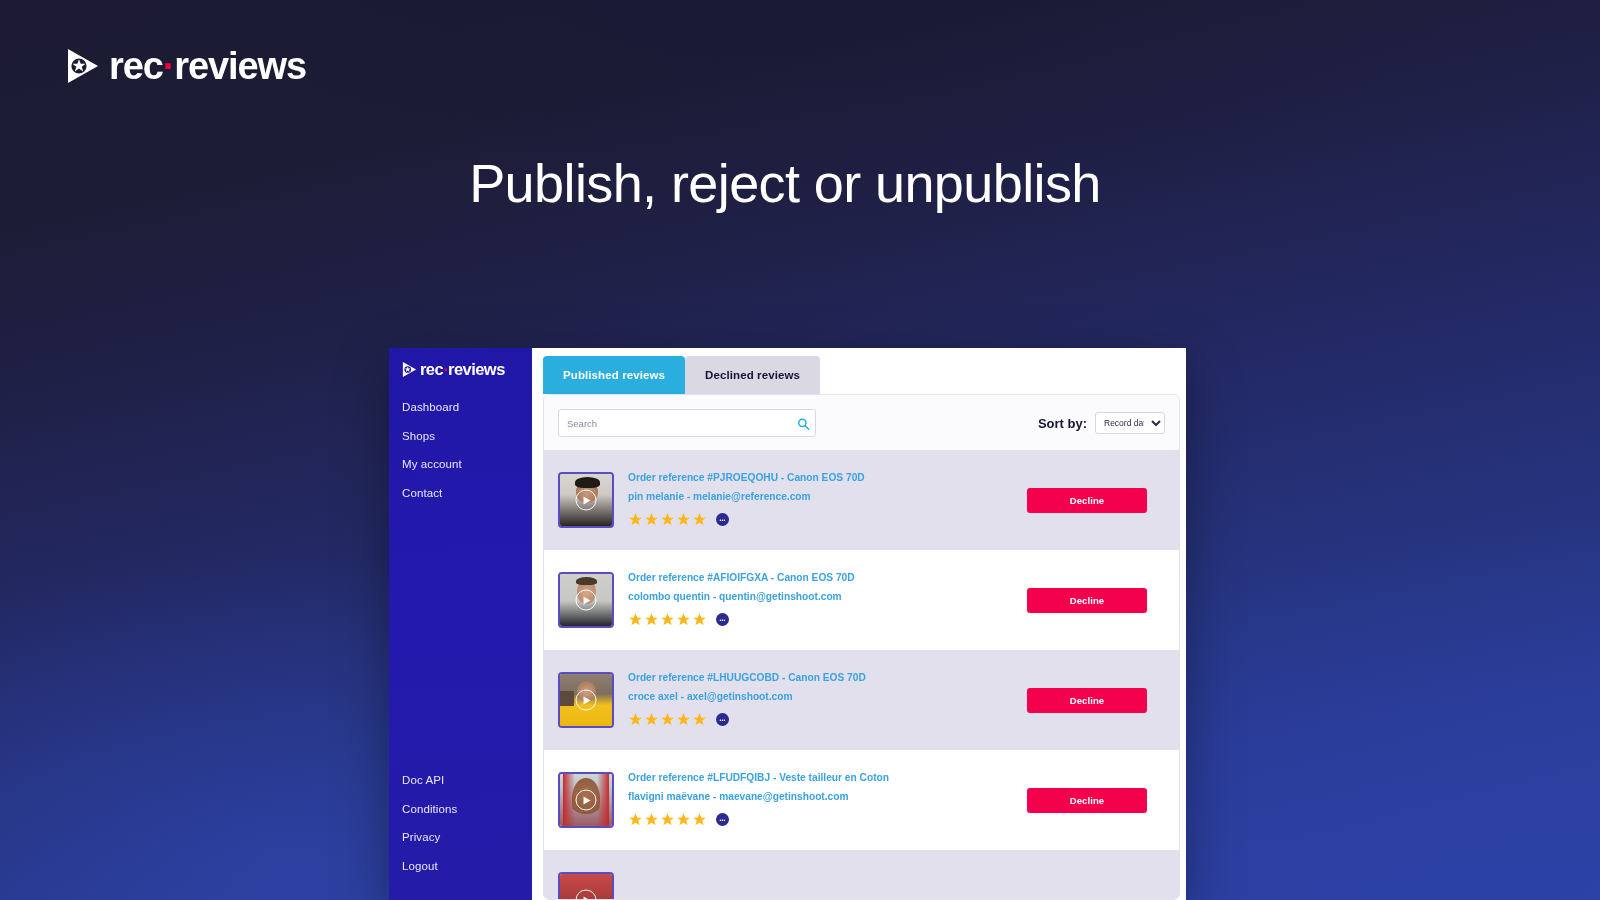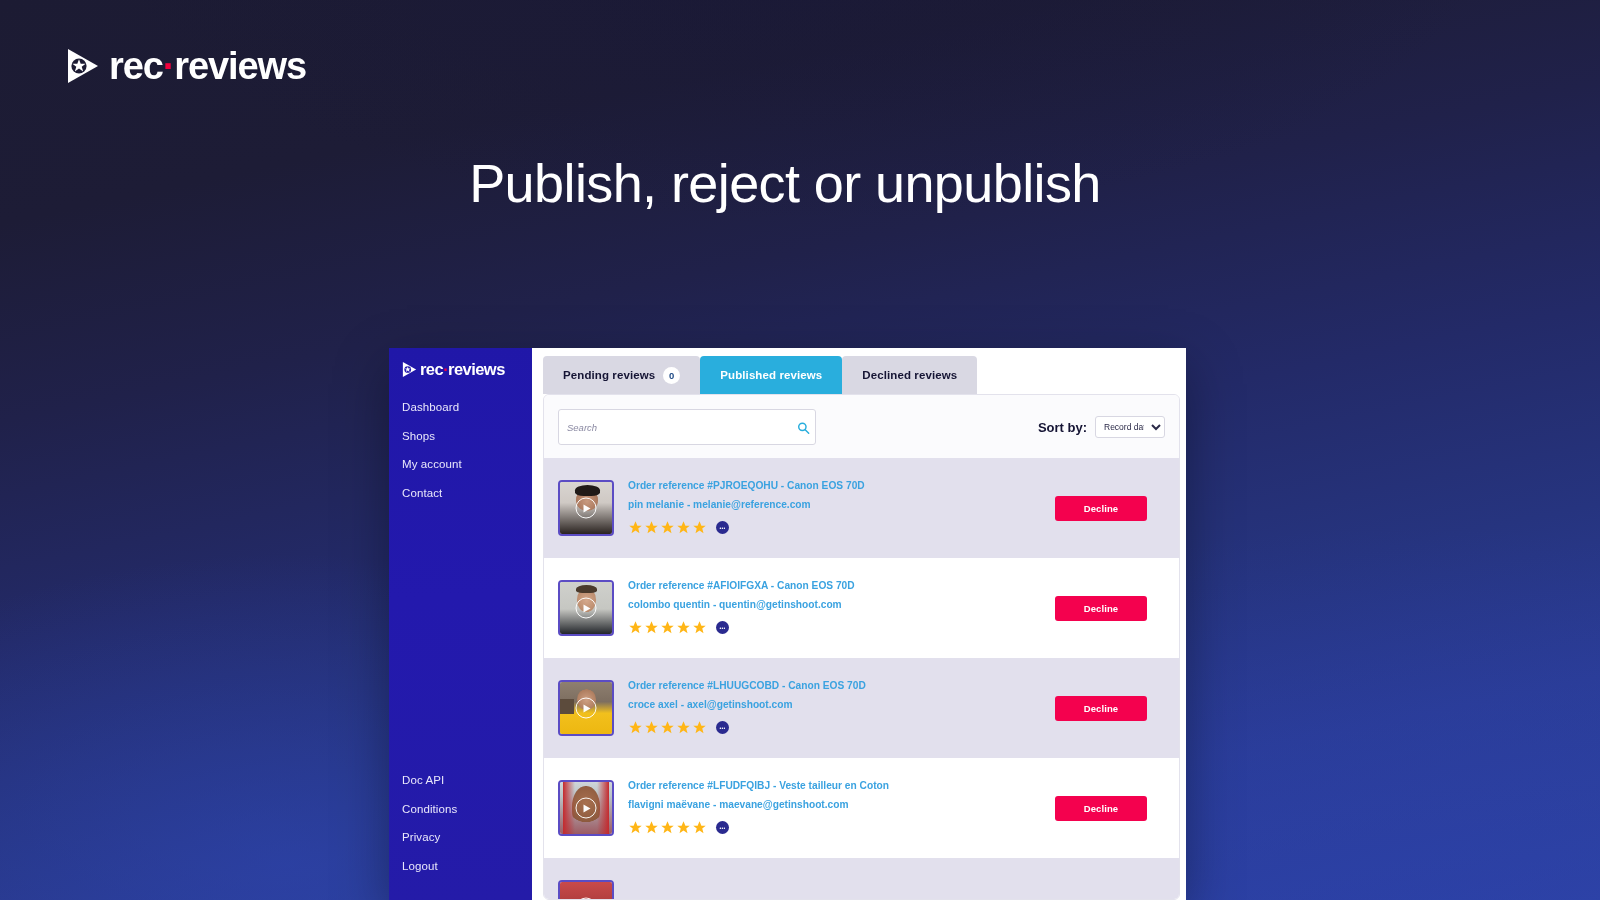--- a/index.html
+++ b/index.html
@@ -114,27 +114,26 @@
     border: 1px solid #e3e2ec;
     border-radius: 6px;
     overflow: hidden;
   }
   .toolbar {
     display: flex; align-items: center; justify-content: space-between;
     padding: 14px 14px 13px 14px; background: #fbfbfd;
   }
   .search-wrap { position: relative; width: 258px; }
   .search-input {
-    width: 100%; height: 36px;
+    width: 100%; height: 28px;
     border: 1px solid #d8d7e2; border-radius: 3px;
     background: #fff; padding: 0 26px 0 8px;
     font-size: 9.5px; color: #2b2a48;
     font-family: "Liberation Sans", sans-serif;
     outline: none;
-    font-style: italic;
   }
   .search-input::placeholder { color: #8b8aa3; }
   .search-icon {
     position: absolute; right: 6px; top: 50%; transform: translateY(-50%);
     width: 13px; height: 13px; color: #29aedd; cursor: pointer;
   }
   .sort-wrap { display: flex; align-items: center; gap: 8px; }
   .sort-label { font-size: 13px; font-weight: 700; color: #151434; }
   .sort-select {
     height: 22px; width: 70px;
@@ -186,21 +185,21 @@
   .row-meta { display: flex; align-items: center; gap: 9px; }
   .stars { display: flex; gap: 1px; }
   .star { width: 15px; height: 15px; color: #ffb617; display:block; }
   .dots-badge {
     width: 13px; height: 13px; border-radius: 50%;
     background: #2a2a8f; color: #ffffff;
     display: flex; align-items: center; justify-content: center;
     font-size: 5px; letter-spacing: 0.3px; cursor: pointer;
   }
   .decline-btn {
-    flex: 0 0 auto; width: 92px; height: 25px;
+    flex: 0 0 auto; width: 120px; height: 25px;
     background: #f4014e; border: none; border-radius: 3px;
     color: #ffffff; font-size: 9.5px; font-weight: 700;
     font-family: "Liberation Sans", sans-serif;
     cursor: pointer; letter-spacing: 0.1px;
     margin-right: 18px;
   }
 
   
   .ph1 { background: linear-gradient(180deg,#d9d5d1 0%,#cfc9c4 40%,#2a2320 100%); }
   .ph1::before { content:""; position:absolute; left:30%; top:14%; width:44%; height:42%;
@@ -277,24 +276,20 @@
       <a class="side-link">Doc API</a>
       <a class="side-link">Conditions</a>
       <a class="side-link">Privacy</a>
       <a class="side-link">Logout</a>
     </div>
   </aside>
 
   <section class="main">
 
     <div class="tabbar">
-      <div class="tab">
-        <span>Pending reviews</span>
-        <span class="tab-badge">0</span>
-      </div>
       <div class="tab active">
         <span>Published reviews</span>
       </div>
       <div class="tab">
         <span>Declined reviews</span>
       </div>
     </div>
 
     <div class="content-card">
 

